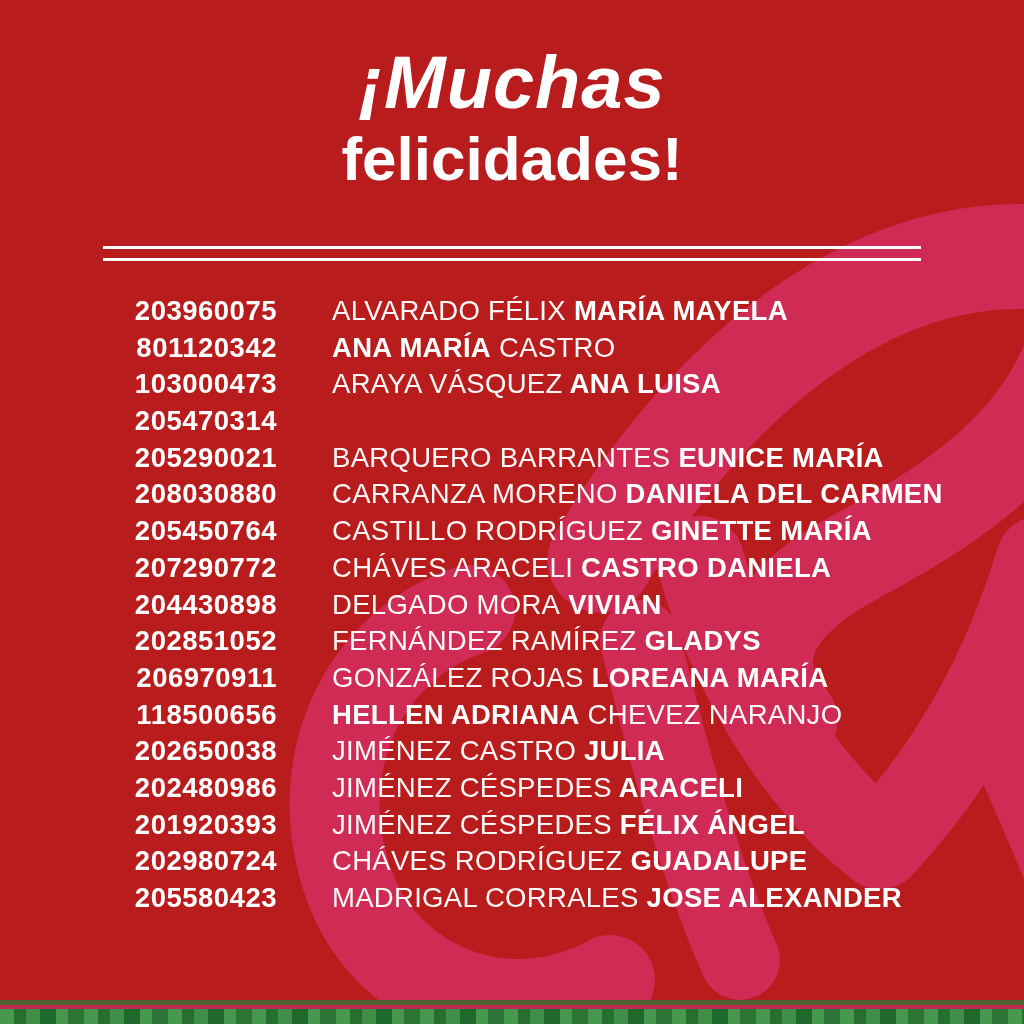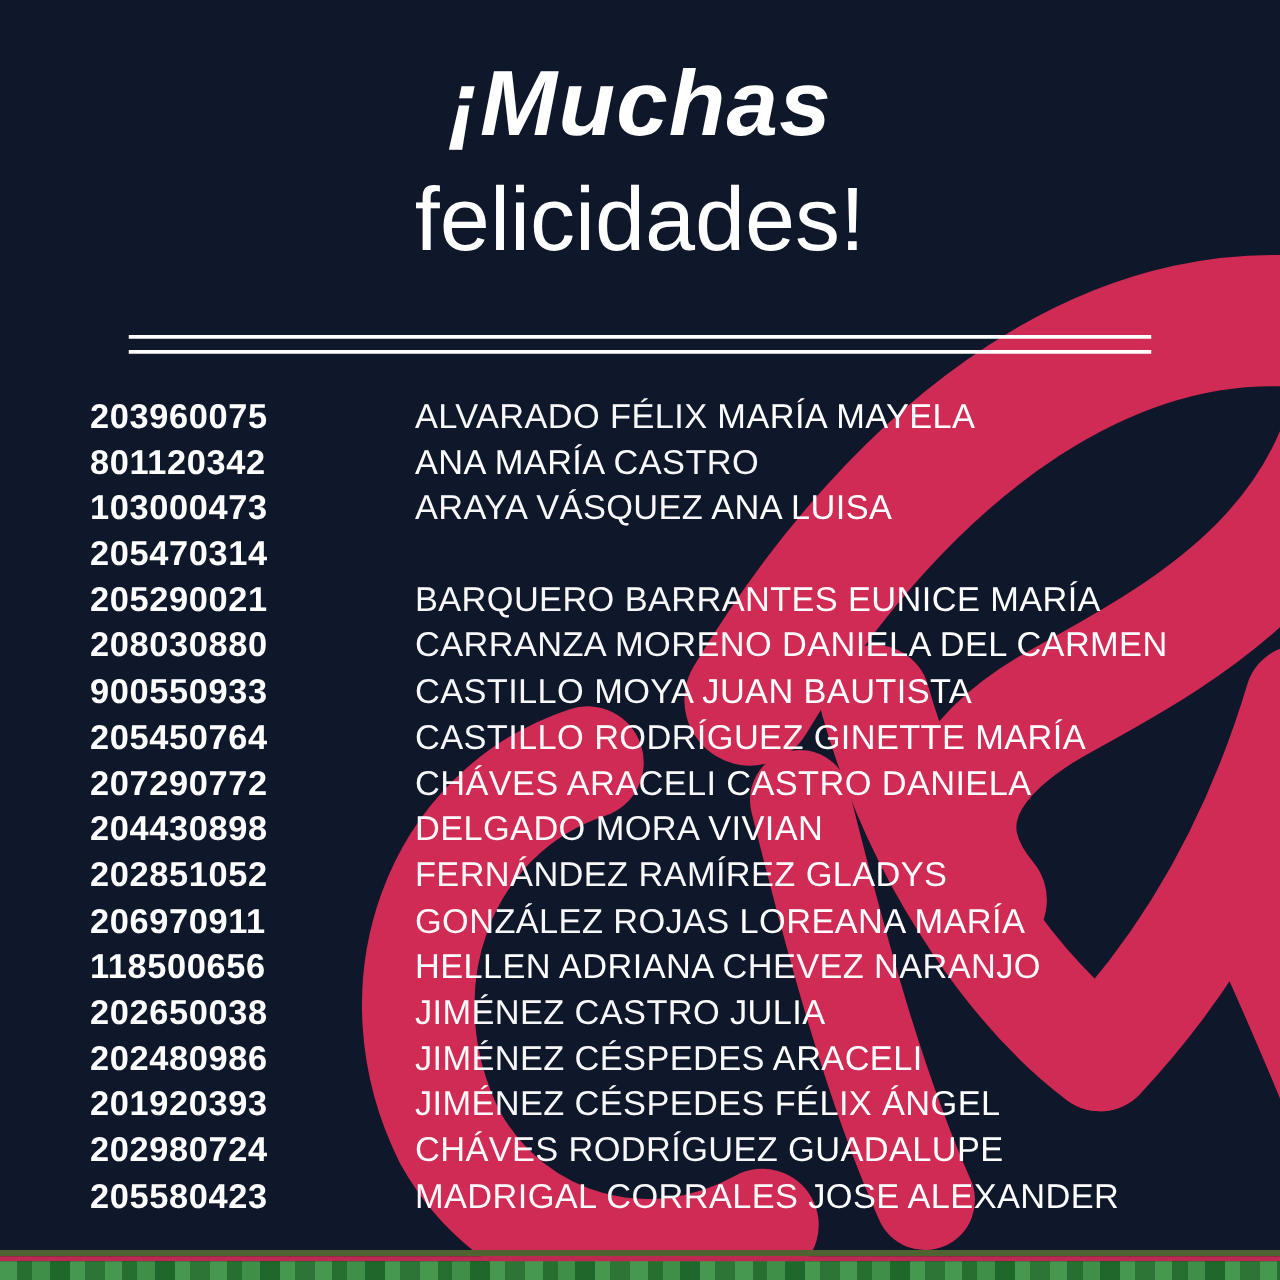--- a/index.html
+++ b/index.html
@@ -5,21 +5,21 @@
   html, body { margin: 0; padding: 0; }
   body {
     width: 1024px; height: 1024px;
     font-family: "Liberation Sans", sans-serif;
     background: #e43360;
   }
   .canvas {
     position: relative;
     width: 1024px; height: 1024px;
     overflow: hidden;
-    background: #0f172a;
+    background: #b91c1c;
   }
   .watermark-svg {
     position: absolute;
     left: 0; top: 0;
     width: 1024px; height: 1024px;
     z-index: 0;
   }
   .content {
     position: absolute;
     left: 0; top: 0;
@@ -35,24 +35,24 @@
     text-align: center;
     line-height: 1;
   }
   .title-line1 {
     font-style: italic;
     font-weight: 600;
     font-size: 74px;
     letter-spacing: 1px;
   }
   .title-line2 {
-    font-weight: 400;
-    font-size: 72px;
+    font-weight: 700;
+    font-size: 62px;
     letter-spacing: 0px;
-    margin-top: 20px;
+    margin-top: 8px;
   }
   .divider {
     margin-top: 56px;
     width: 818px;
     height: 9px;
     border-top: 3px solid #ffffff;
     border-bottom: 3px solid #ffffff;
   }
   .list {
     margin-top: 34px;
@@ -60,29 +60,30 @@
   }
   .row {
     display: flex;
     align-items: baseline;
     height: 36.7px;
     font-size: 27.5px;
     white-space: nowrap;
   }
   .row-id {
     width: 205px;
+    text-align: right;
     font-weight: 700;
     letter-spacing: 0.5px;
     flex: none;
   }
   .row-name {
     margin-left: 55px;
     letter-spacing: 0.3px;
   }
-  .row-name .part-bold { font-weight: 400; }
+  .row-name .part-bold { font-weight: 700; }
   .row-name .part-regular { font-weight: 400; opacity: 0.97; }
   .bottom-band {
     position: absolute;
     left: 0; bottom: 0;
     width: 1024px;
     z-index: 2;
   }
   .olive-line { height: 5px; background: #4f6330; }
   .crimson-line { height: 4px; background: #bd2950; }
   .stripes {
@@ -146,24 +147,20 @@
         </div>
         <div class="row">
           <div class="row-id">205290021</div>
           <div class="row-name"><span class="part-regular">BARQUERO BARRANTES</span><span class="part-bold"> EUNICE MARÍA</span></div>
         </div>
         <div class="row">
           <div class="row-id">208030880</div>
           <div class="row-name"><span class="part-regular">CARRANZA MORENO</span><span class="part-bold"> DANIELA DEL CARMEN</span></div>
         </div>
         <div class="row">
-          <div class="row-id">900550933</div>
-          <div class="row-name"><span class="part-regular">CASTILLO MOYA</span><span class="part-bold"> JUAN BAUTISTA</span></div>
-        </div>
-        <div class="row">
           <div class="row-id">205450764</div>
           <div class="row-name"><span class="part-regular">CASTILLO RODRÍGUEZ</span><span class="part-bold"> GINETTE MARÍA</span></div>
         </div>
         <div class="row">
           <div class="row-id">207290772</div>
           <div class="row-name"><span class="part-regular">CHÁVES ARACELI</span><span class="part-bold"> CASTRO DANIELA</span></div>
         </div>
         <div class="row">
           <div class="row-id">204430898</div>
           <div class="row-name"><span class="part-regular">DELGADO MORA</span><span class="part-bold"> VIVIAN</span></div>

